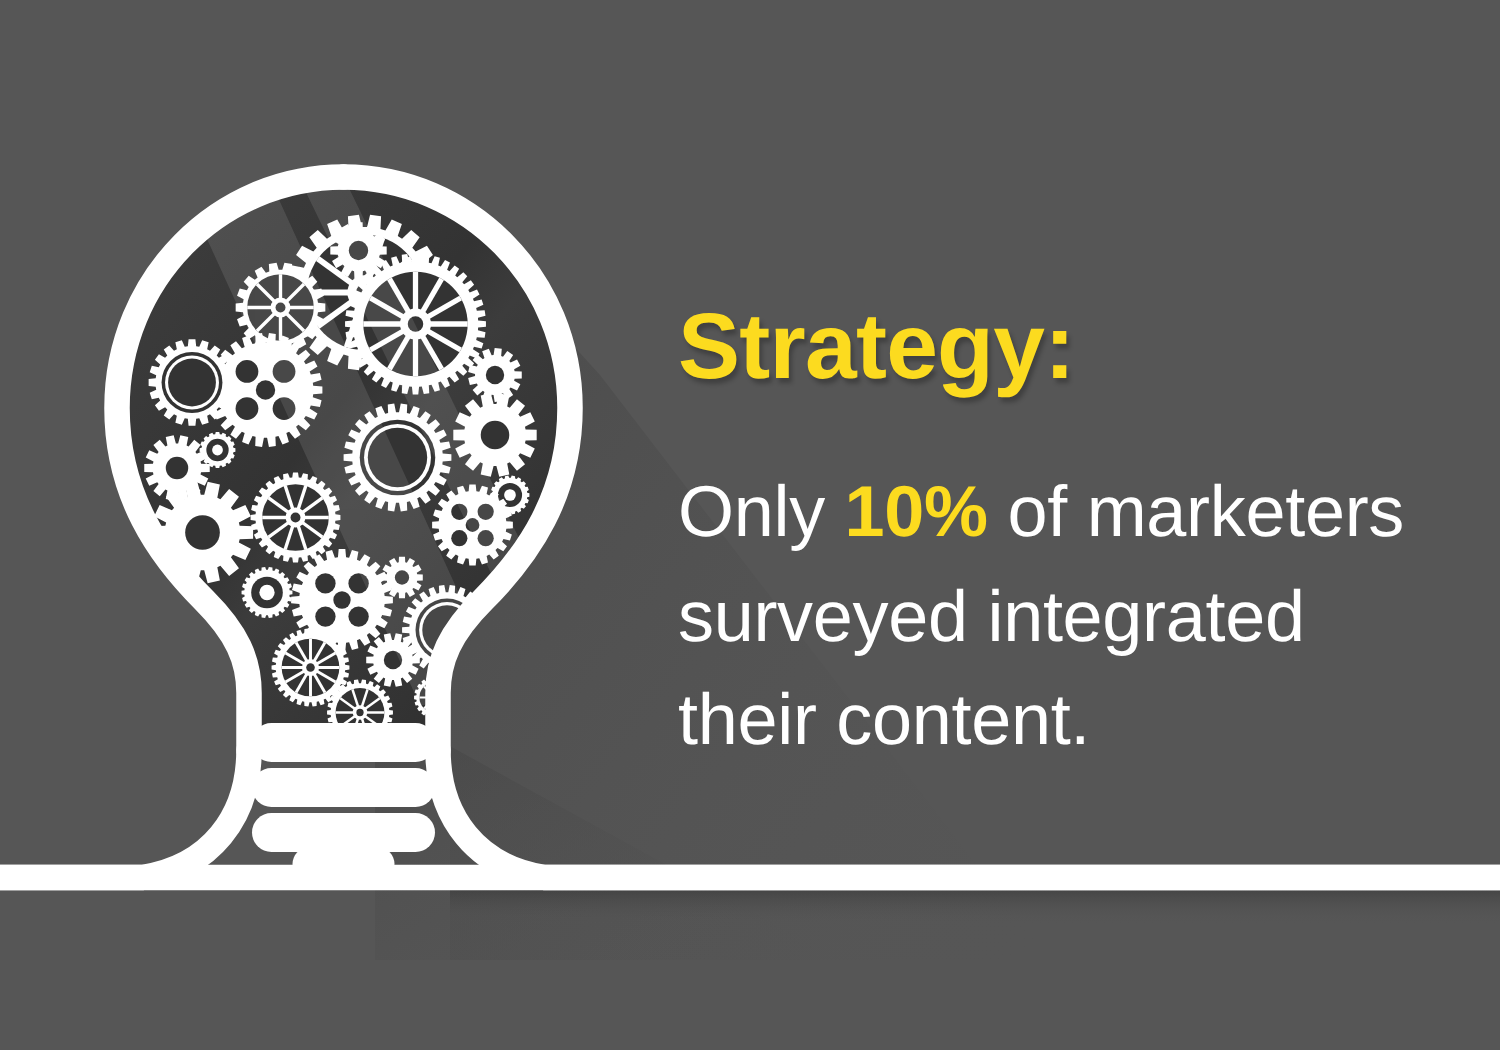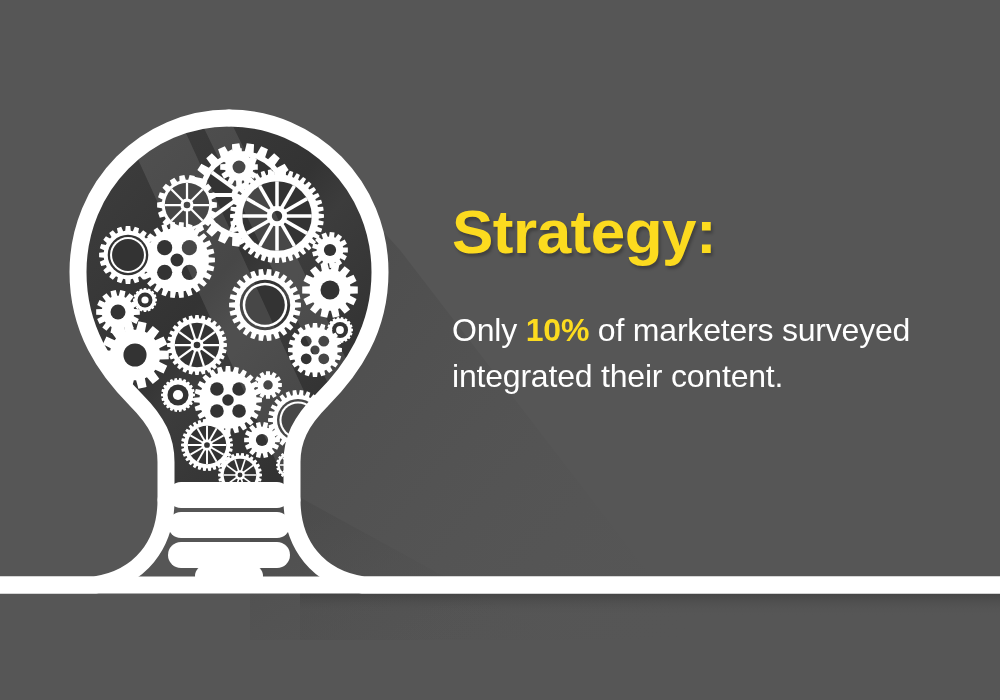--- a/index.html
+++ b/index.html
@@ -33,21 +33,21 @@
     font-size: 62px;
     font-weight: bold;
     color: #FCDB1F;
     letter-spacing: -0.5px;
     line-height: 1.0;
     margin: 0 0 44px 0;
     text-shadow: 2px 3px 3px rgba(0,0,0,0.25);
     white-space: nowrap;
   }
   #body-copy {
-    font-size: 32px;
+    font-size: 48px;
     font-weight: normal;
     color: #FFFFFF;
     line-height: 1.45;
     margin: 0;
     letter-spacing: -0.2px;
   }
   #body-copy .hl {
     color: #FCDB1F;
     font-weight: bold;
   }

